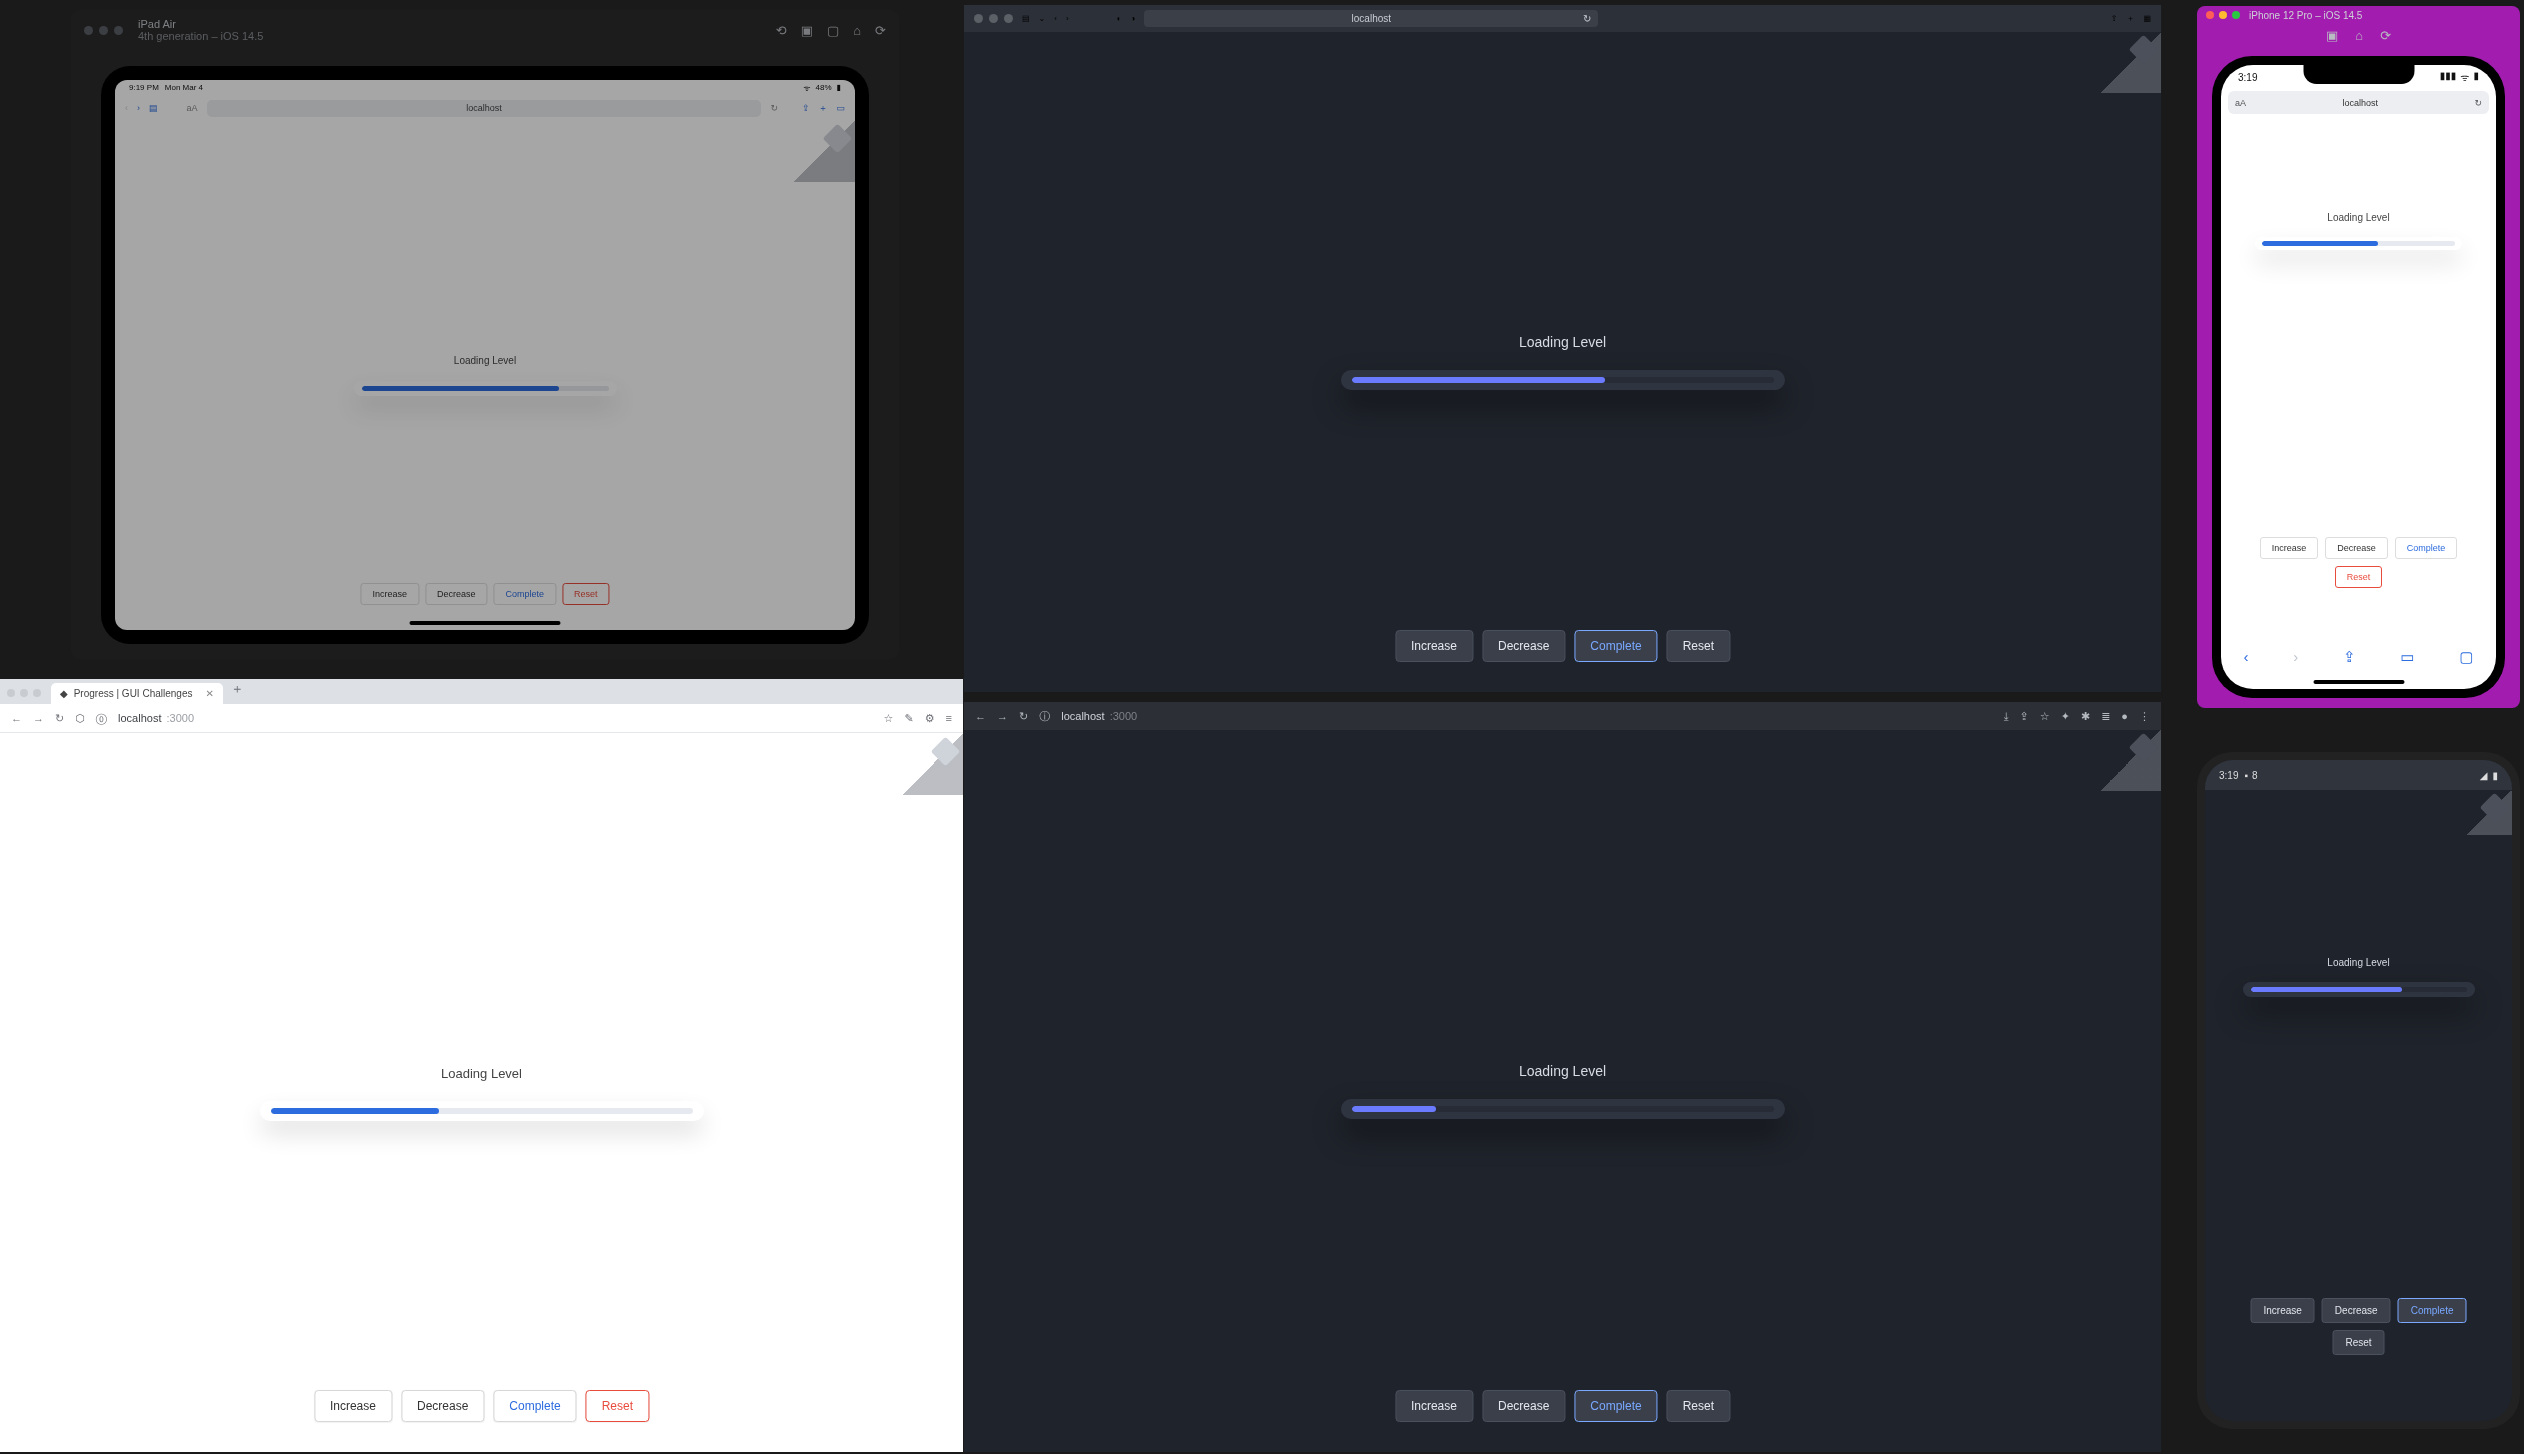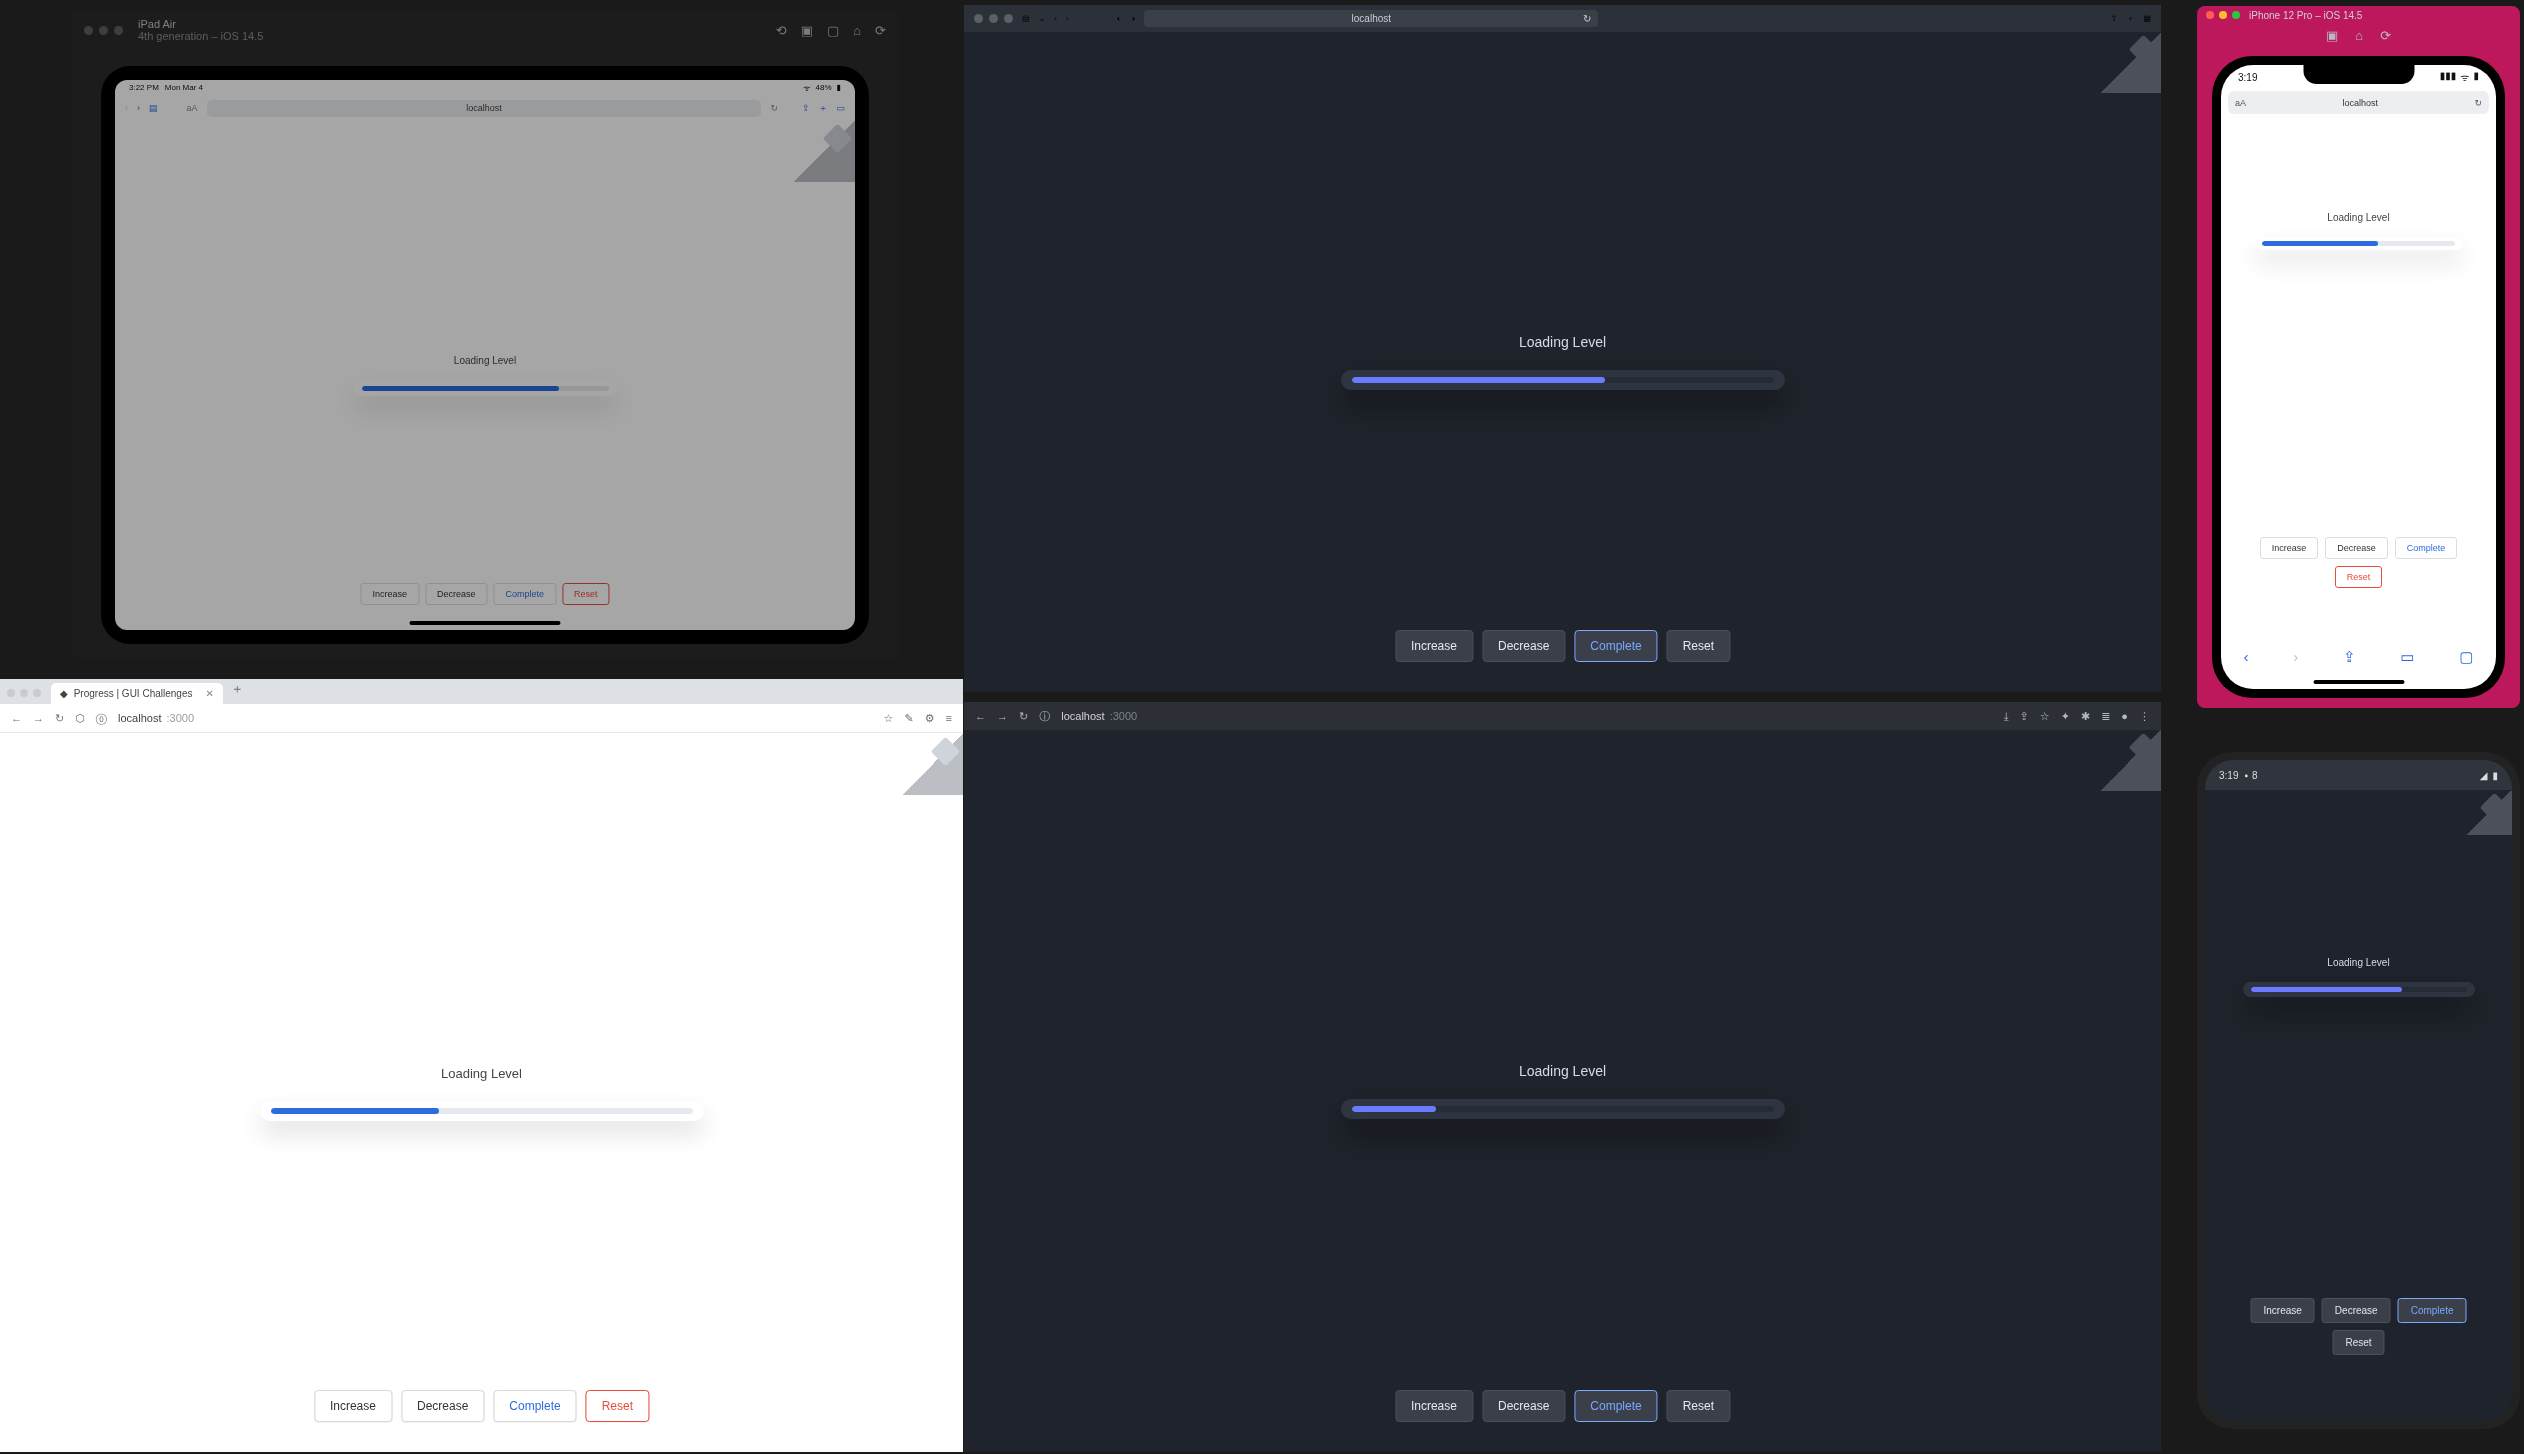--- a/index.html
+++ b/index.html
@@ -174,21 +174,21 @@
 #chrome-dark .toolbar .url { display: flex; gap: 5px; color: #d0d3da; }
 #chrome-dark .toolbar .spacer { flex: 1; }
 #chrome-dark .viewport { position: absolute; inset: 28px 0 0 0; background: #1f232b; }
 #chrome-dark .btn-row { position: absolute; bottom: 30px; left: 50%; transform: translateX(-50%); }
 
 
 #sim-iphone {
   position: absolute;
   left: 2197px; top: 6px;
   width: 323px; height: 702px;
-  background: #be185d;
+  background: #a21caf;
   border-radius: 8px;
 }
 #sim-iphone .winbar {
   height: 18px; display: flex; align-items: center; padding: 0 9px;
   color: #cdd0d6; font-size: 10px;
 }
 .winbar .traffic3 { display: flex; gap: 5px; margin-right: 9px; }
 .winbar .traffic3 span:nth-child(1){ background:#ff5f57;} 
 .winbar .traffic3 span:nth-child(2){ background:#febc2e;}
 .winbar .traffic3 span:nth-child(3){ background:#28c840;}
@@ -333,21 +333,21 @@
       <span>⟲</span>
       <span>▣</span>
       <span>▢</span>
       <span>⌂</span>
       <span>⟳</span>
     </div>
   </div>
   <div class="ipad-body">
     <div class="ipad-screen">
       <div class="ipad-statusbar">
-        <span>3:22 PM</span>
+        <span>9:19 PM</span>
         <span style="margin-left:6px;">Mon Mar 4</span>
         <div class="r">
           <span>ᯤ</span>
           <span>48%</span>
           <span>▮</span>
         </div>
       </div>
       <div class="safari-mobile-bar">
         <span style="color:#c7cad0">‹</span>
         <span style="color:#2d6cdf">›</span>

